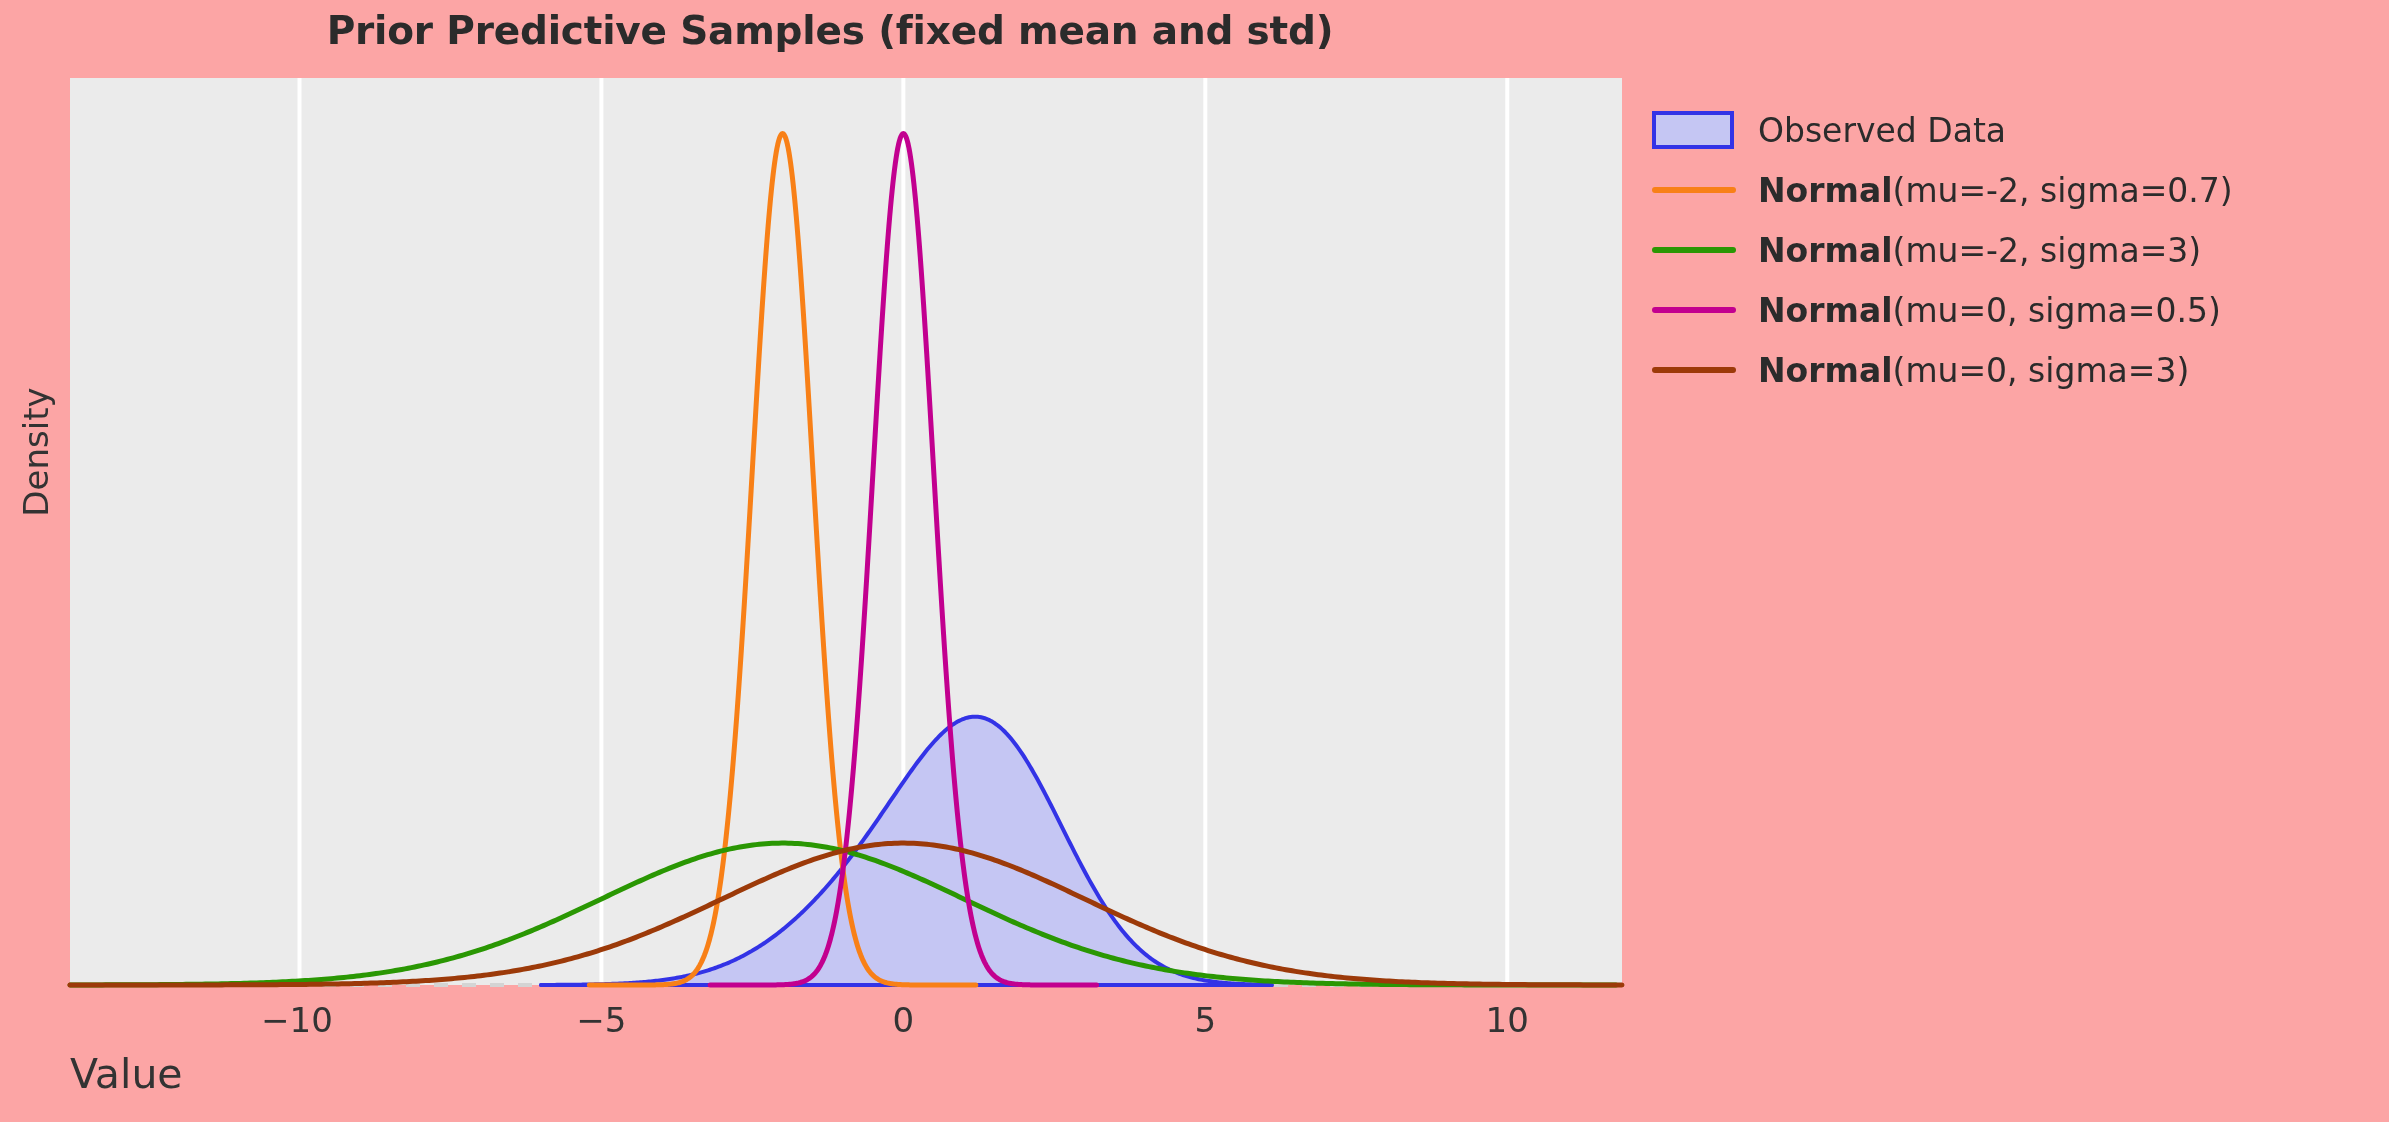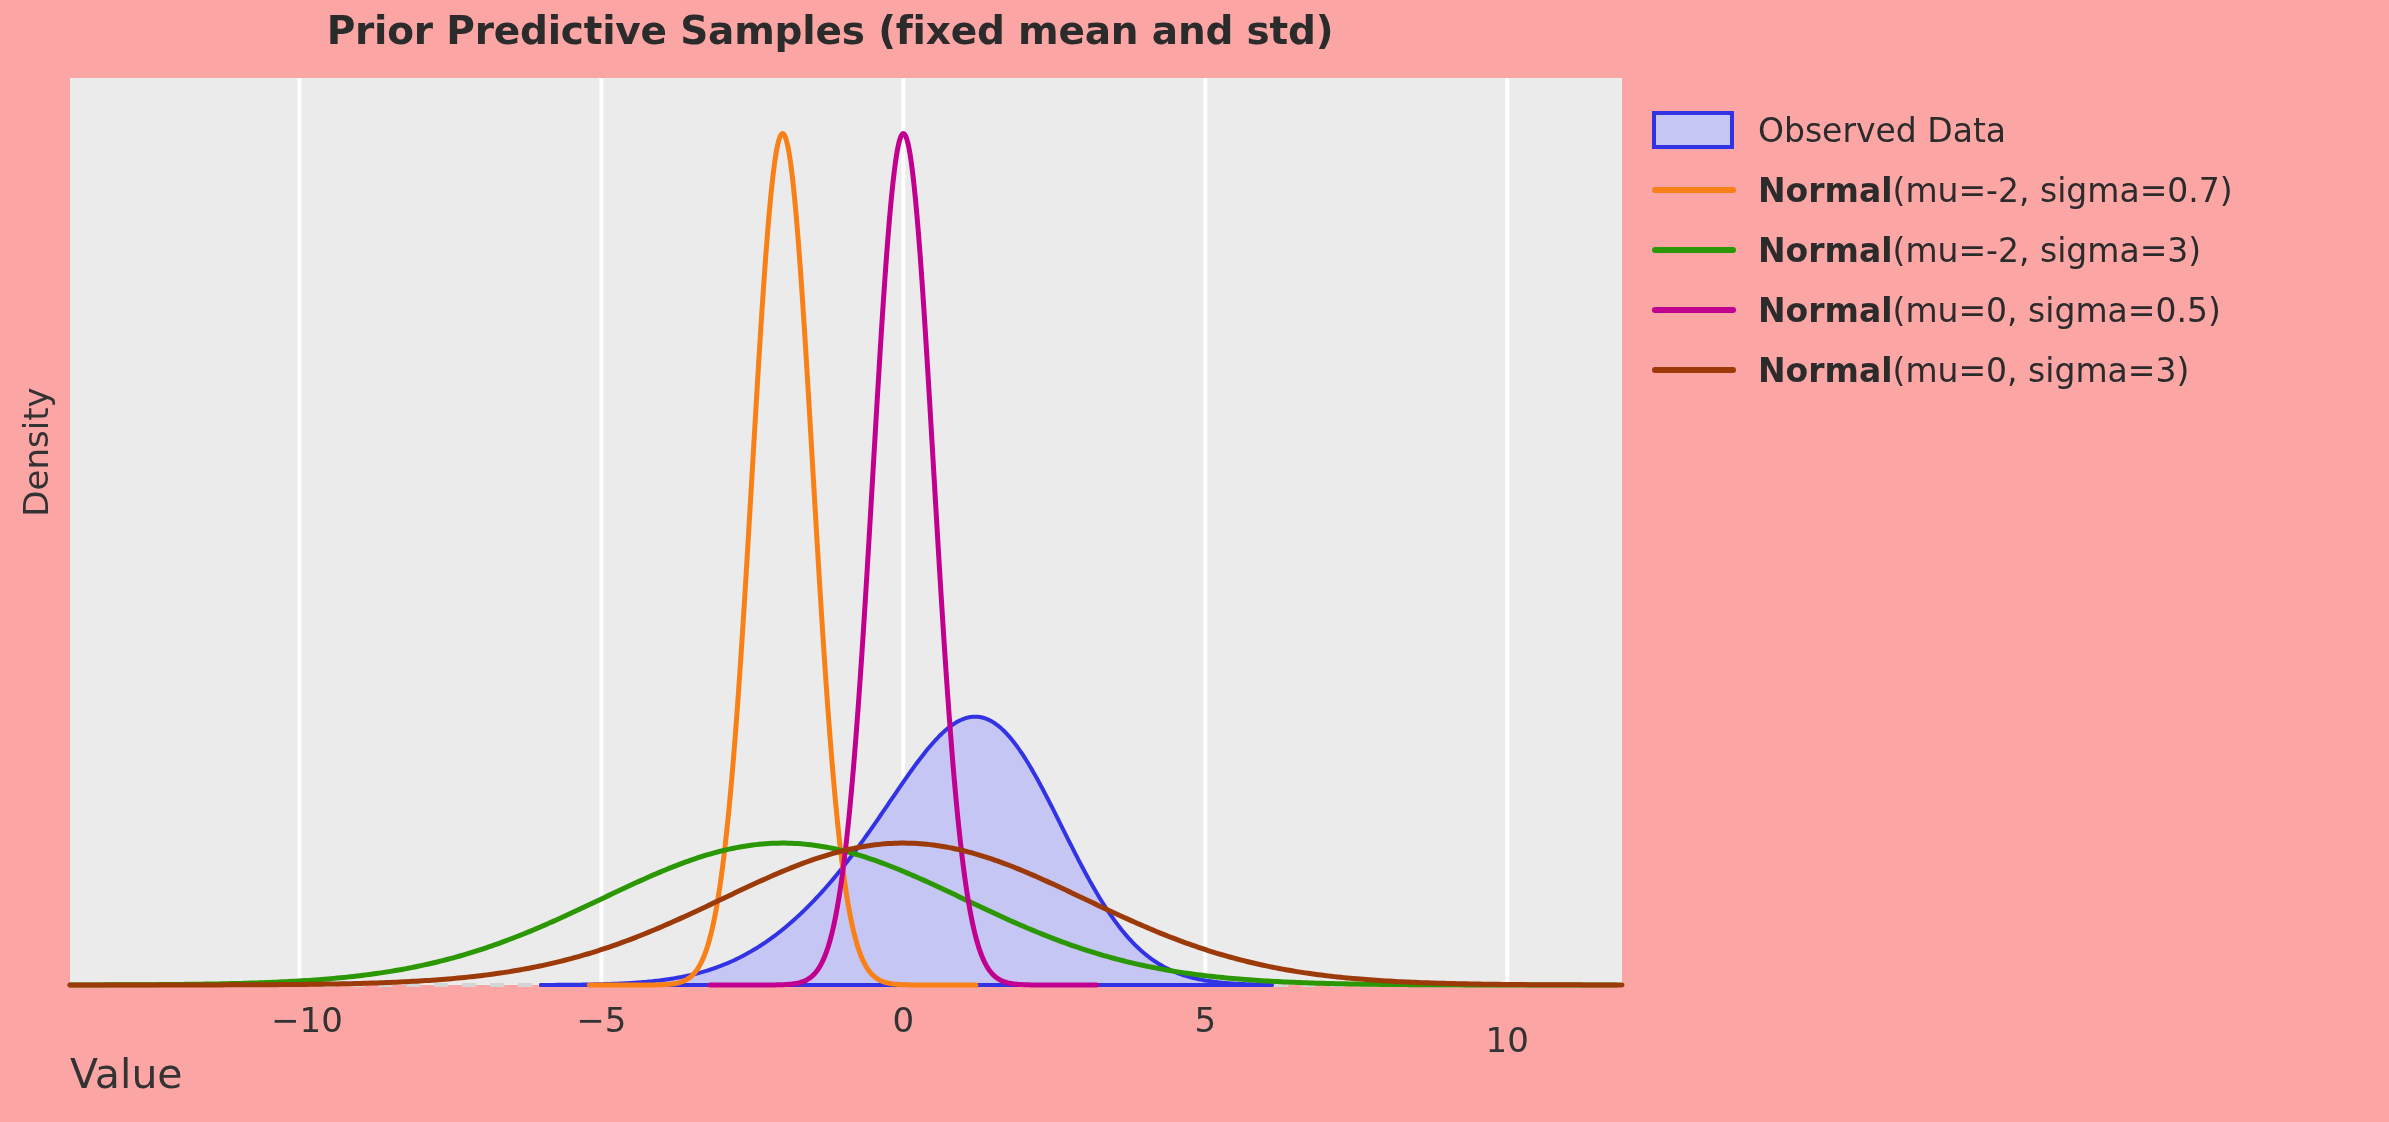--- a/index.html
+++ b/index.html
@@ -129,25 +129,25 @@
       <path d="M589.35 985.00 L590.15 985.00 L590.96 985.00 L591.76 985.00 L592.57 985.00 L593.37 985.00 L594.18 985.00 L594.98 985.00 L595.79 985.00 L596.59 985.00 L597.40 985.00 L598.20 985.00 L599.01 985.00 L599.81 985.00 L600.62 985.00 L601.42 985.00 L602.23 985.00 L603.03 985.00 L603.84 985.00 L604.64 985.00 L605.45 985.00 L606.26 985.00 L607.06 985.00 L607.87 985.00 L608.67 985.00 L609.48 985.00 L610.28 985.00 L611.09 985.00 L611.89 985.00 L612.70 985.00 L613.50 985.00 L614.31 985.00 L615.11 985.00 L615.92 985.00 L616.72 985.00 L617.53 985.00 L618.33 985.00 L619.14 985.00 L619.94 985.00 L620.75 985.00 L621.55 985.00 L622.36 985.00 L623.16 985.00 L623.97 985.00 L624.77 985.00 L625.58 985.00 L626.38 985.00 L627.19 985.00 L628.00 985.00 L628.80 985.00 L629.61 985.00 L630.41 985.00 L631.22 985.00 L632.02 985.00 L632.83 985.00 L633.63 985.00 L634.44 984.99 L635.24 984.99 L636.05 984.99 L636.85 984.99 L637.66 984.99 L638.46 984.99 L639.27 984.99 L640.07 984.99 L640.88 984.99 L641.68 984.98 L642.49 984.98 L643.29 984.98 L644.10 984.98 L644.90 984.97 L645.71 984.97 L646.51 984.97 L647.32 984.96 L648.13 984.96 L648.93 984.95 L649.74 984.95 L650.54 984.94 L651.35 984.93 L652.15 984.92 L652.96 984.92 L653.76 984.91 L654.57 984.89 L655.37 984.88 L656.18 984.87 L656.98 984.85 L657.79 984.83 L658.59 984.81 L659.40 984.79 L660.20 984.77 L661.01 984.74 L661.81 984.71 L662.62 984.68 L663.42 984.65 L664.23 984.61 L665.03 984.56 L665.84 984.52 L666.64 984.47 L667.45 984.41 L668.25 984.34 L669.06 984.28 L669.87 984.20 L670.67 984.12 L671.48 984.02 L672.28 983.92 L673.09 983.81 L673.89 983.69 L674.70 983.56 L675.50 983.42 L676.31 983.26 L677.11 983.09 L677.92 982.91 L678.72 982.71 L679.53 982.49 L680.33 982.25 L681.14 981.99 L681.94 981.71 L682.75 981.40 L683.55 981.07 L684.36 980.72 L685.16 980.33 L685.97 979.91 L686.77 979.46 L687.58 978.97 L688.38 978.45 L689.19 977.88 L689.99 977.27 L690.80 976.62 L691.61 975.91 L692.41 975.16 L693.22 974.34 L694.02 973.47 L694.83 972.54 L695.63 971.54 L696.44 970.47 L697.24 969.33 L698.05 968.11 L698.85 966.80 L699.66 965.41 L700.46 963.93 L701.27 962.36 L702.07 960.68 L702.88 958.90 L703.68 957.00 L704.49 954.99 L705.29 952.86 L706.10 950.60 L706.90 948.21 L707.71 945.68 L708.51 943.01 L709.32 940.19 L710.12 937.21 L710.93 934.07 L711.73 930.76 L712.54 927.28 L713.35 923.61 L714.15 919.77 L714.96 915.73 L715.76 911.49 L716.57 907.05 L717.37 902.40 L718.18 897.53 L718.98 892.44 L719.79 887.13 L720.59 881.58 L721.40 875.80 L722.20 869.78 L723.01 863.51 L723.81 856.99 L724.62 850.22 L725.42 843.19 L726.23 835.90 L727.03 828.34 L727.84 820.52 L728.64 812.43 L729.45 804.08 L730.25 795.45 L731.06 786.55 L731.86 777.39 L732.67 767.95 L733.47 758.25 L734.28 748.28 L735.09 738.05 L735.89 727.56 L736.70 716.82 L737.50 705.82 L738.31 694.58 L739.11 683.11 L739.92 671.40 L740.72 659.47 L741.53 647.33 L742.33 634.98 L743.14 622.44 L743.94 609.72 L744.75 596.83 L745.55 583.78 L746.36 570.58 L747.16 557.26 L747.97 543.82 L748.77 530.29 L749.58 516.67 L750.38 502.98 L751.19 489.25 L751.99 475.49 L752.80 461.72 L753.60 447.96 L754.41 434.23 L755.22 420.55 L756.02 406.94 L756.83 393.43 L757.63 380.03 L758.44 366.76 L759.24 353.66 L760.05 340.73 L760.85 328.01 L761.66 315.51 L762.46 303.26 L763.27 291.28 L764.07 279.59 L764.88 268.21 L765.68 257.17 L766.49 246.48 L767.29 236.17 L768.10 226.25 L768.90 216.75 L769.71 207.68 L770.51 199.07 L771.32 190.92 L772.12 183.26 L772.93 176.10 L773.73 169.46 L774.54 163.35 L775.34 157.78 L776.15 152.77 L776.96 148.31 L777.76 144.44 L778.57 141.14 L779.37 138.44 L780.18 136.33 L780.98 134.82 L781.79 133.91 L782.59 133.61 L783.40 133.91 L784.20 134.82 L785.01 136.33 L785.81 138.44 L786.62 141.14 L787.42 144.44 L788.23 148.31 L789.03 152.77 L789.84 157.78 L790.64 163.35 L791.45 169.46 L792.25 176.10 L793.06 183.26 L793.86 190.92 L794.67 199.07 L795.47 207.68 L796.28 216.75 L797.08 226.25 L797.89 236.17 L798.70 246.48 L799.50 257.17 L800.31 268.21 L801.11 279.59 L801.92 291.28 L802.72 303.26 L803.53 315.51 L804.33 328.01 L805.14 340.73 L805.94 353.66 L806.75 366.76 L807.55 380.03 L808.36 393.43 L809.16 406.94 L809.97 420.55 L810.77 434.23 L811.58 447.96 L812.38 461.72 L813.19 475.49 L813.99 489.25 L814.80 502.98 L815.60 516.67 L816.41 530.29 L817.21 543.82 L818.02 557.26 L818.82 570.58 L819.63 583.78 L820.44 596.83 L821.24 609.72 L822.05 622.44 L822.85 634.98 L823.66 647.33 L824.46 659.47 L825.27 671.40 L826.07 683.11 L826.88 694.58 L827.68 705.82 L828.49 716.82 L829.29 727.56 L830.10 738.05 L830.90 748.28 L831.71 758.25 L832.51 767.95 L833.32 777.39 L834.12 786.55 L834.93 795.45 L835.73 804.08 L836.54 812.43 L837.34 820.52 L838.15 828.34 L838.95 835.90 L839.76 843.19 L840.56 850.22 L841.37 856.99 L842.18 863.51 L842.98 869.78 L843.79 875.80 L844.59 881.58 L845.40 887.13 L846.20 892.44 L847.01 897.53 L847.81 902.40 L848.62 907.05 L849.42 911.49 L850.23 915.73 L851.03 919.77 L851.84 923.61 L852.64 927.28 L853.45 930.76 L854.25 934.07 L855.06 937.21 L855.86 940.19 L856.67 943.01 L857.47 945.68 L858.28 948.21 L859.08 950.60 L859.89 952.86 L860.69 954.99 L861.50 957.00 L862.31 958.90 L863.11 960.68 L863.92 962.36 L864.72 963.93 L865.53 965.41 L866.33 966.80 L867.14 968.11 L867.94 969.33 L868.75 970.47 L869.55 971.54 L870.36 972.54 L871.16 973.47 L871.97 974.34 L872.77 975.16 L873.58 975.91 L874.38 976.62 L875.19 977.27 L875.99 977.88 L876.80 978.45 L877.60 978.97 L878.41 979.46 L879.21 979.91 L880.02 980.33 L880.82 980.72 L881.63 981.07 L882.43 981.40 L883.24 981.71 L884.05 981.99 L884.85 982.25 L885.66 982.49 L886.46 982.71 L887.27 982.91 L888.07 983.09 L888.88 983.26 L889.68 983.42 L890.49 983.56 L891.29 983.69 L892.10 983.81 L892.90 983.92 L893.71 984.02 L894.51 984.12 L895.32 984.20 L896.12 984.28 L896.93 984.34 L897.73 984.41 L898.54 984.47 L899.34 984.52 L900.15 984.56 L900.95 984.61 L901.76 984.65 L902.56 984.68 L903.37 984.71 L904.17 984.74 L904.98 984.77 L905.79 984.79 L906.59 984.81 L907.40 984.83 L908.20 984.85 L909.01 984.87 L909.81 984.88 L910.62 984.89 L911.42 984.91 L912.23 984.92 L913.03 984.92 L913.84 984.93 L914.64 984.94 L915.45 984.95 L916.25 984.95 L917.06 984.96 L917.86 984.96 L918.67 984.97 L919.47 984.97 L920.28 984.97 L921.08 984.98 L921.89 984.98 L922.69 984.98 L923.50 984.98 L924.30 984.99 L925.11 984.99 L925.91 984.99 L926.72 984.99 L927.53 984.99 L928.33 984.99 L929.14 984.99 L929.94 984.99 L930.75 984.99 L931.55 985.00 L932.36 985.00 L933.16 985.00 L933.97 985.00 L934.77 985.00 L935.58 985.00 L936.38 985.00 L937.19 985.00 L937.99 985.00 L938.80 985.00 L939.60 985.00 L940.41 985.00 L941.21 985.00 L942.02 985.00 L942.82 985.00 L943.63 985.00 L944.43 985.00 L945.24 985.00 L946.04 985.00 L946.85 985.00 L947.65 985.00 L948.46 985.00 L949.27 985.00 L950.07 985.00 L950.88 985.00 L951.68 985.00 L952.49 985.00 L953.29 985.00 L954.10 985.00 L954.90 985.00 L955.71 985.00 L956.51 985.00 L957.32 985.00 L958.12 985.00 L958.93 985.00 L959.73 985.00 L960.54 985.00 L961.34 985.00 L962.15 985.00 L962.95 985.00 L963.76 985.00 L964.56 985.00 L965.37 985.00 L966.17 985.00 L966.98 985.00 L967.78 985.00 L968.59 985.00 L969.40 985.00 L970.20 985.00 L971.01 985.00 L971.81 985.00 L972.62 985.00 L973.42 985.00 L974.23 985.00 L975.03 985.00 L975.84 985.00" fill="none" stroke="#f88017" stroke-width="5" stroke-linecap="round" stroke-linejoin="round"></path>
       <path d="M70.00 984.94 L73.22 984.93 L76.44 984.93 L79.66 984.92 L82.88 984.92 L86.10 984.91 L89.32 984.91 L92.55 984.90 L95.77 984.89 L98.99 984.89 L102.21 984.88 L105.43 984.87 L108.65 984.86 L111.87 984.85 L115.09 984.84 L118.31 984.83 L121.53 984.82 L124.75 984.81 L127.97 984.79 L131.19 984.78 L134.42 984.76 L137.64 984.75 L140.86 984.73 L144.08 984.72 L147.30 984.70 L150.52 984.68 L153.74 984.66 L156.96 984.63 L160.18 984.61 L163.40 984.59 L166.62 984.56 L169.84 984.53 L173.06 984.51 L176.28 984.48 L179.51 984.44 L182.73 984.41 L185.95 984.37 L189.17 984.34 L192.39 984.30 L195.61 984.25 L198.83 984.21 L202.05 984.16 L205.27 984.12 L208.49 984.06 L211.71 984.01 L214.93 983.95 L218.15 983.89 L221.38 983.83 L224.60 983.76 L227.82 983.69 L231.04 983.62 L234.26 983.55 L237.48 983.47 L240.70 983.38 L243.92 983.29 L247.14 983.20 L250.36 983.10 L253.58 983.00 L256.80 982.90 L260.02 982.79 L263.25 982.67 L266.47 982.55 L269.69 982.42 L272.91 982.29 L276.13 982.15 L279.35 982.00 L282.57 981.85 L285.79 981.70 L289.01 981.53 L292.23 981.36 L295.45 981.18 L298.67 980.99 L301.89 980.80 L305.11 980.60 L308.34 980.39 L311.56 980.17 L314.78 979.94 L318.00 979.70 L321.22 979.46 L324.44 979.20 L327.66 978.94 L330.88 978.66 L334.10 978.37 L337.32 978.08 L340.54 977.77 L343.76 977.45 L346.98 977.12 L350.21 976.78 L353.43 976.42 L356.65 976.05 L359.87 975.67 L363.09 975.28 L366.31 974.87 L369.53 974.45 L372.75 974.02 L375.97 973.57 L379.19 973.11 L382.41 972.63 L385.63 972.13 L388.85 971.62 L392.08 971.10 L395.30 970.56 L398.52 970.00 L401.74 969.43 L404.96 968.84 L408.18 968.23 L411.40 967.61 L414.62 966.96 L417.84 966.30 L421.06 965.62 L424.28 964.93 L427.50 964.21 L430.72 963.48 L433.95 962.73 L437.17 961.96 L440.39 961.16 L443.61 960.35 L446.83 959.53 L450.05 958.68 L453.27 957.81 L456.49 956.92 L459.71 956.01 L462.93 955.08 L466.15 954.13 L469.37 953.16 L472.59 952.18 L475.81 951.17 L479.04 950.14 L482.26 949.09 L485.48 948.02 L488.70 946.93 L491.92 945.83 L495.14 944.70 L498.36 943.55 L501.58 942.39 L504.80 941.20 L508.02 940.00 L511.24 938.78 L514.46 937.54 L517.68 936.28 L520.91 935.01 L524.13 933.71 L527.35 932.40 L530.57 931.08 L533.79 929.74 L537.01 928.38 L540.23 927.01 L543.45 925.62 L546.67 924.22 L549.89 922.81 L553.11 921.38 L556.33 919.94 L559.55 918.49 L562.78 917.03 L566.00 915.56 L569.22 914.08 L572.44 912.59 L575.66 911.10 L578.88 909.59 L582.10 908.08 L585.32 906.56 L588.54 905.04 L591.76 903.52 L594.98 901.99 L598.20 900.46 L601.42 898.93 L604.64 897.40 L607.87 895.88 L611.09 894.35 L614.31 892.82 L617.53 891.30 L620.75 889.79 L623.97 888.28 L627.19 886.78 L630.41 885.29 L633.63 883.80 L636.85 882.33 L640.07 880.86 L643.29 879.42 L646.51 877.98 L649.74 876.56 L652.96 875.15 L656.18 873.76 L659.40 872.39 L662.62 871.04 L665.84 869.71 L669.06 868.40 L672.28 867.11 L675.50 865.85 L678.72 864.61 L681.94 863.39 L685.16 862.21 L688.38 861.05 L691.61 859.91 L694.83 858.81 L698.05 857.74 L701.27 856.70 L704.49 855.69 L707.71 854.72 L710.93 853.78 L714.15 852.87 L717.37 852.01 L720.59 851.17 L723.81 850.38 L727.03 849.62 L730.25 848.90 L733.47 848.22 L736.70 847.58 L739.92 846.98 L743.14 846.43 L746.36 845.91 L749.58 845.44 L752.80 845.01 L756.02 844.62 L759.24 844.28 L762.46 843.97 L765.68 843.72 L768.90 843.51 L772.12 843.34 L775.34 843.22 L778.57 843.14 L781.79 843.10 L785.01 843.11 L788.23 843.17 L791.45 843.27 L794.67 843.42 L797.89 843.61 L801.11 843.84 L804.33 844.12 L807.55 844.44 L810.77 844.81 L813.99 845.22 L817.21 845.67 L820.44 846.16 L823.66 846.70 L826.88 847.28 L830.10 847.90 L833.32 848.56 L836.54 849.26 L839.76 849.99 L842.98 850.77 L846.20 851.58 L849.42 852.44 L852.64 853.32 L855.86 854.25 L859.08 855.20 L862.31 856.19 L865.53 857.22 L868.75 858.27 L871.97 859.36 L875.19 860.48 L878.41 861.62 L881.63 862.80 L884.85 864.00 L888.07 865.22 L891.29 866.48 L894.51 867.75 L897.73 869.05 L900.95 870.37 L904.17 871.71 L907.40 873.08 L910.62 874.46 L913.84 875.85 L917.06 877.27 L920.28 878.70 L923.50 880.14 L926.72 881.59 L929.94 883.06 L933.16 884.54 L936.38 886.03 L939.60 887.53 L942.82 889.03 L946.04 890.55 L949.27 892.06 L952.49 893.59 L955.71 895.11 L958.93 896.64 L962.15 898.17 L965.37 899.70 L968.59 901.23 L971.81 902.76 L975.03 904.28 L978.25 905.81 L981.47 907.32 L984.69 908.84 L987.91 910.34 L991.14 911.84 L994.36 913.34 L997.58 914.82 L1000.80 916.30 L1004.02 917.76 L1007.24 919.22 L1010.46 920.66 L1013.68 922.10 L1016.90 923.52 L1020.12 924.92 L1023.34 926.32 L1026.56 927.70 L1029.78 929.06 L1033.00 930.41 L1036.23 931.74 L1039.45 933.06 L1042.67 934.36 L1045.89 935.65 L1049.11 936.91 L1052.33 938.16 L1055.55 939.39 L1058.77 940.60 L1061.99 941.80 L1065.21 942.97 L1068.43 944.13 L1071.65 945.27 L1074.87 946.38 L1078.10 947.48 L1081.32 948.56 L1084.54 949.62 L1087.76 950.66 L1090.98 951.67 L1094.20 952.67 L1097.42 953.65 L1100.64 954.61 L1103.86 955.55 L1107.08 956.47 L1110.30 957.37 L1113.52 958.24 L1116.74 959.10 L1119.97 959.94 L1123.19 960.76 L1126.41 961.56 L1129.63 962.34 L1132.85 963.11 L1136.07 963.85 L1139.29 964.57 L1142.51 965.28 L1145.73 965.97 L1148.95 966.64 L1152.17 967.29 L1155.39 967.92 L1158.61 968.54 L1161.84 969.14 L1165.06 969.72 L1168.28 970.28 L1171.50 970.83 L1174.72 971.36 L1177.94 971.88 L1181.16 972.38 L1184.38 972.87 L1187.60 973.34 L1190.82 973.80 L1194.04 974.24 L1197.26 974.66 L1200.48 975.08 L1203.70 975.48 L1206.93 975.87 L1210.15 976.24 L1213.37 976.60 L1216.59 976.95 L1219.81 977.29 L1223.03 977.61 L1226.25 977.92 L1229.47 978.23 L1232.69 978.52 L1235.91 978.80 L1239.13 979.07 L1242.35 979.33 L1245.57 979.58 L1248.80 979.82 L1252.02 980.06 L1255.24 980.28 L1258.46 980.49 L1261.68 980.70 L1264.90 980.90 L1268.12 981.09 L1271.34 981.27 L1274.56 981.45 L1277.78 981.61 L1281.00 981.78 L1284.22 981.93 L1287.44 982.08 L1290.67 982.22 L1293.89 982.36 L1297.11 982.48 L1300.33 982.61 L1303.55 982.73 L1306.77 982.84 L1309.99 982.95 L1313.21 983.05 L1316.43 983.15 L1319.65 983.25 L1322.87 983.34 L1326.09 983.42 L1329.31 983.51 L1332.53 983.58 L1335.76 983.66 L1338.98 983.73 L1342.20 983.80 L1345.42 983.86 L1348.64 983.92 L1351.86 983.98 L1355.08 984.04 L1358.30 984.09 L1361.52 984.14 L1364.74 984.19 L1367.96 984.23 L1371.18 984.28 L1374.40 984.32 L1377.63 984.36 L1380.85 984.39 L1384.07 984.43 L1387.29 984.46 L1390.51 984.49 L1393.73 984.52 L1396.95 984.55 L1400.17 984.57 L1403.39 984.60 L1406.61 984.62 L1409.83 984.65 L1413.05 984.67 L1416.27 984.69 L1419.50 984.71 L1422.72 984.72 L1425.94 984.74 L1429.16 984.76 L1432.38 984.77 L1435.60 984.79 L1438.82 984.80 L1442.04 984.81 L1445.26 984.82 L1448.48 984.83 L1451.70 984.85 L1454.92 984.86 L1458.14 984.86 L1461.36 984.87 L1464.59 984.88 L1467.81 984.89 L1471.03 984.90 L1474.25 984.90 L1477.47 984.91 L1480.69 984.92 L1483.91 984.92 L1487.13 984.93 L1490.35 984.93 L1493.57 984.94 L1496.79 984.94 L1500.01 984.94 L1503.23 984.95 L1506.46 984.95 L1509.68 984.95 L1512.90 984.96 L1516.12 984.96 L1519.34 984.96 L1522.56 984.97 L1525.78 984.97 L1529.00 984.97 L1532.22 984.97 L1535.44 984.97 L1538.66 984.98 L1541.88 984.98 L1545.10 984.98 L1548.33 984.98 L1551.55 984.98 L1554.77 984.98 L1557.99 984.99 L1561.21 984.99 L1564.43 984.99 L1567.65 984.99 L1570.87 984.99 L1574.09 984.99 L1577.31 984.99 L1580.53 984.99 L1583.75 984.99 L1586.97 984.99 L1590.20 984.99 L1593.42 984.99 L1596.64 984.99 L1599.86 984.99 L1603.08 985.00 L1606.30 985.00 L1609.52 985.00 L1612.74 985.00 L1615.96 985.00" fill="none" stroke="#2a9703" stroke-width="5" stroke-linecap="round" stroke-linejoin="round"></path>
       <path d="M710.12 985.00 L710.93 985.00 L711.73 985.00 L712.54 985.00 L713.35 985.00 L714.15 985.00 L714.96 985.00 L715.76 985.00 L716.57 985.00 L717.37 985.00 L718.18 985.00 L718.98 985.00 L719.79 985.00 L720.59 985.00 L721.40 985.00 L722.20 985.00 L723.01 985.00 L723.81 985.00 L724.62 985.00 L725.42 985.00 L726.23 985.00 L727.03 985.00 L727.84 985.00 L728.64 985.00 L729.45 985.00 L730.25 985.00 L731.06 985.00 L731.86 985.00 L732.67 985.00 L733.47 985.00 L734.28 985.00 L735.09 985.00 L735.89 985.00 L736.70 985.00 L737.50 985.00 L738.31 985.00 L739.11 985.00 L739.92 985.00 L740.72 985.00 L741.53 985.00 L742.33 985.00 L743.14 985.00 L743.94 985.00 L744.75 985.00 L745.55 985.00 L746.36 985.00 L747.16 985.00 L747.97 985.00 L748.77 985.00 L749.58 985.00 L750.38 985.00 L751.19 985.00 L751.99 985.00 L752.80 985.00 L753.60 985.00 L754.41 985.00 L755.22 984.99 L756.02 984.99 L756.83 984.99 L757.63 984.99 L758.44 984.99 L759.24 984.99 L760.05 984.99 L760.85 984.99 L761.66 984.99 L762.46 984.98 L763.27 984.98 L764.07 984.98 L764.88 984.98 L765.68 984.97 L766.49 984.97 L767.29 984.97 L768.10 984.96 L768.90 984.96 L769.71 984.95 L770.51 984.95 L771.32 984.94 L772.12 984.93 L772.93 984.92 L773.73 984.92 L774.54 984.91 L775.34 984.89 L776.15 984.88 L776.96 984.87 L777.76 984.85 L778.57 984.83 L779.37 984.81 L780.18 984.79 L780.98 984.77 L781.79 984.74 L782.59 984.71 L783.40 984.68 L784.20 984.65 L785.01 984.61 L785.81 984.56 L786.62 984.52 L787.42 984.47 L788.23 984.41 L789.03 984.34 L789.84 984.28 L790.64 984.20 L791.45 984.12 L792.25 984.02 L793.06 983.92 L793.86 983.81 L794.67 983.69 L795.47 983.56 L796.28 983.42 L797.08 983.26 L797.89 983.09 L798.70 982.91 L799.50 982.71 L800.31 982.49 L801.11 982.25 L801.92 981.99 L802.72 981.71 L803.53 981.40 L804.33 981.07 L805.14 980.72 L805.94 980.33 L806.75 979.91 L807.55 979.46 L808.36 978.97 L809.16 978.45 L809.97 977.88 L810.77 977.27 L811.58 976.62 L812.38 975.91 L813.19 975.16 L813.99 974.34 L814.80 973.47 L815.60 972.54 L816.41 971.54 L817.21 970.47 L818.02 969.33 L818.82 968.11 L819.63 966.80 L820.44 965.41 L821.24 963.93 L822.05 962.36 L822.85 960.68 L823.66 958.90 L824.46 957.00 L825.27 954.99 L826.07 952.86 L826.88 950.60 L827.68 948.21 L828.49 945.68 L829.29 943.01 L830.10 940.19 L830.90 937.21 L831.71 934.07 L832.51 930.76 L833.32 927.28 L834.12 923.61 L834.93 919.77 L835.73 915.73 L836.54 911.49 L837.34 907.05 L838.15 902.40 L838.95 897.53 L839.76 892.44 L840.56 887.13 L841.37 881.58 L842.18 875.80 L842.98 869.78 L843.79 863.51 L844.59 856.99 L845.40 850.22 L846.20 843.19 L847.01 835.90 L847.81 828.34 L848.62 820.52 L849.42 812.43 L850.23 804.08 L851.03 795.45 L851.84 786.55 L852.64 777.39 L853.45 767.95 L854.25 758.25 L855.06 748.28 L855.86 738.05 L856.67 727.56 L857.47 716.82 L858.28 705.82 L859.08 694.58 L859.89 683.11 L860.69 671.40 L861.50 659.47 L862.31 647.33 L863.11 634.98 L863.92 622.44 L864.72 609.72 L865.53 596.83 L866.33 583.78 L867.14 570.58 L867.94 557.26 L868.75 543.82 L869.55 530.29 L870.36 516.67 L871.16 502.98 L871.97 489.25 L872.77 475.49 L873.58 461.72 L874.38 447.96 L875.19 434.23 L875.99 420.55 L876.80 406.94 L877.60 393.43 L878.41 380.03 L879.21 366.76 L880.02 353.66 L880.82 340.73 L881.63 328.01 L882.43 315.51 L883.24 303.26 L884.05 291.28 L884.85 279.59 L885.66 268.21 L886.46 257.17 L887.27 246.48 L888.07 236.17 L888.88 226.25 L889.68 216.75 L890.49 207.68 L891.29 199.07 L892.10 190.92 L892.90 183.26 L893.71 176.10 L894.51 169.46 L895.32 163.35 L896.12 157.78 L896.93 152.77 L897.73 148.31 L898.54 144.44 L899.34 141.14 L900.15 138.44 L900.95 136.33 L901.76 134.82 L902.56 133.91 L903.37 133.61 L904.17 133.91 L904.98 134.82 L905.79 136.33 L906.59 138.44 L907.40 141.14 L908.20 144.44 L909.01 148.31 L909.81 152.77 L910.62 157.78 L911.42 163.35 L912.23 169.46 L913.03 176.10 L913.84 183.26 L914.64 190.92 L915.45 199.07 L916.25 207.68 L917.06 216.75 L917.86 226.25 L918.67 236.17 L919.47 246.48 L920.28 257.17 L921.08 268.21 L921.89 279.59 L922.69 291.28 L923.50 303.26 L924.30 315.51 L925.11 328.01 L925.91 340.73 L926.72 353.66 L927.53 366.76 L928.33 380.03 L929.14 393.43 L929.94 406.94 L930.75 420.55 L931.55 434.23 L932.36 447.96 L933.16 461.72 L933.97 475.49 L934.77 489.25 L935.58 502.98 L936.38 516.67 L937.19 530.29 L937.99 543.82 L938.80 557.26 L939.60 570.58 L940.41 583.78 L941.21 596.83 L942.02 609.72 L942.82 622.44 L943.63 634.98 L944.43 647.33 L945.24 659.47 L946.04 671.40 L946.85 683.11 L947.65 694.58 L948.46 705.82 L949.27 716.82 L950.07 727.56 L950.88 738.05 L951.68 748.28 L952.49 758.25 L953.29 767.95 L954.10 777.39 L954.90 786.55 L955.71 795.45 L956.51 804.08 L957.32 812.43 L958.12 820.52 L958.93 828.34 L959.73 835.90 L960.54 843.19 L961.34 850.22 L962.15 856.99 L962.95 863.51 L963.76 869.78 L964.56 875.80 L965.37 881.58 L966.17 887.13 L966.98 892.44 L967.78 897.53 L968.59 902.40 L969.40 907.05 L970.20 911.49 L971.01 915.73 L971.81 919.77 L972.62 923.61 L973.42 927.28 L974.23 930.76 L975.03 934.07 L975.84 937.21 L976.64 940.19 L977.45 943.01 L978.25 945.68 L979.06 948.21 L979.86 950.60 L980.67 952.86 L981.47 954.99 L982.28 957.00 L983.08 958.90 L983.89 960.68 L984.69 962.36 L985.50 963.93 L986.30 965.41 L987.11 966.80 L987.91 968.11 L988.72 969.33 L989.52 970.47 L990.33 971.54 L991.14 972.54 L991.94 973.47 L992.75 974.34 L993.55 975.16 L994.36 975.91 L995.16 976.62 L995.97 977.27 L996.77 977.88 L997.58 978.45 L998.38 978.97 L999.19 979.46 L999.99 979.91 L1000.80 980.33 L1001.60 980.72 L1002.41 981.07 L1003.21 981.40 L1004.02 981.71 L1004.82 981.99 L1005.63 982.25 L1006.43 982.49 L1007.24 982.71 L1008.04 982.91 L1008.85 983.09 L1009.65 983.26 L1010.46 983.42 L1011.26 983.56 L1012.07 983.69 L1012.88 983.81 L1013.68 983.92 L1014.49 984.02 L1015.29 984.12 L1016.10 984.20 L1016.90 984.28 L1017.71 984.34 L1018.51 984.41 L1019.32 984.47 L1020.12 984.52 L1020.93 984.56 L1021.73 984.61 L1022.54 984.65 L1023.34 984.68 L1024.15 984.71 L1024.95 984.74 L1025.76 984.77 L1026.56 984.79 L1027.37 984.81 L1028.17 984.83 L1028.98 984.85 L1029.78 984.87 L1030.59 984.88 L1031.39 984.89 L1032.20 984.91 L1033.00 984.92 L1033.81 984.92 L1034.62 984.93 L1035.42 984.94 L1036.23 984.95 L1037.03 984.95 L1037.84 984.96 L1038.64 984.96 L1039.45 984.97 L1040.25 984.97 L1041.06 984.97 L1041.86 984.98 L1042.67 984.98 L1043.47 984.98 L1044.28 984.98 L1045.08 984.99 L1045.89 984.99 L1046.69 984.99 L1047.50 984.99 L1048.30 984.99 L1049.11 984.99 L1049.91 984.99 L1050.72 984.99 L1051.52 984.99 L1052.33 985.00 L1053.13 985.00 L1053.94 985.00 L1054.75 985.00 L1055.55 985.00 L1056.36 985.00 L1057.16 985.00 L1057.97 985.00 L1058.77 985.00 L1059.58 985.00 L1060.38 985.00 L1061.19 985.00 L1061.99 985.00 L1062.80 985.00 L1063.60 985.00 L1064.41 985.00 L1065.21 985.00 L1066.02 985.00 L1066.82 985.00 L1067.63 985.00 L1068.43 985.00 L1069.24 985.00 L1070.04 985.00 L1070.85 985.00 L1071.65 985.00 L1072.46 985.00 L1073.26 985.00 L1074.07 985.00 L1074.87 985.00 L1075.68 985.00 L1076.49 985.00 L1077.29 985.00 L1078.10 985.00 L1078.90 985.00 L1079.71 985.00 L1080.51 985.00 L1081.32 985.00 L1082.12 985.00 L1082.93 985.00 L1083.73 985.00 L1084.54 985.00 L1085.34 985.00 L1086.15 985.00 L1086.95 985.00 L1087.76 985.00 L1088.56 985.00 L1089.37 985.00 L1090.17 985.00 L1090.98 985.00 L1091.78 985.00 L1092.59 985.00 L1093.39 985.00 L1094.20 985.00 L1095.00 985.00 L1095.81 985.00 L1096.61 985.00" fill="none" stroke="#c2008f" stroke-width="5" stroke-linecap="round" stroke-linejoin="round"></path>
       <path d="M70.00 985.00 L73.23 985.00 L76.47 985.00 L79.70 985.00 L82.93 985.00 L86.17 984.99 L89.40 984.99 L92.63 984.99 L95.87 984.99 L99.10 984.99 L102.33 984.99 L105.57 984.99 L108.80 984.99 L112.03 984.99 L115.27 984.99 L118.50 984.99 L121.73 984.99 L124.97 984.99 L128.20 984.98 L131.43 984.98 L134.67 984.98 L137.90 984.98 L141.13 984.98 L144.37 984.98 L147.60 984.98 L150.83 984.97 L154.07 984.97 L157.30 984.97 L160.53 984.97 L163.77 984.97 L167.00 984.96 L170.23 984.96 L173.47 984.96 L176.70 984.95 L179.93 984.95 L183.17 984.95 L186.40 984.94 L189.63 984.94 L192.87 984.94 L196.10 984.93 L199.33 984.93 L202.57 984.92 L205.80 984.91 L209.03 984.91 L212.27 984.90 L215.50 984.89 L218.73 984.89 L221.97 984.88 L225.20 984.87 L228.43 984.86 L231.67 984.85 L234.90 984.84 L238.13 984.83 L241.37 984.82 L244.60 984.81 L247.83 984.80 L251.07 984.78 L254.30 984.77 L257.53 984.75 L260.77 984.74 L264.00 984.72 L267.23 984.70 L270.47 984.68 L273.70 984.66 L276.93 984.64 L280.17 984.62 L283.40 984.59 L286.63 984.57 L289.87 984.54 L293.10 984.51 L296.33 984.48 L299.57 984.45 L302.80 984.42 L306.03 984.38 L309.27 984.34 L312.50 984.30 L315.73 984.26 L318.97 984.22 L322.20 984.17 L325.43 984.12 L328.67 984.07 L331.90 984.02 L335.13 983.96 L338.37 983.90 L341.60 983.84 L344.83 983.78 L348.07 983.71 L351.30 983.63 L354.53 983.56 L357.77 983.48 L361.00 983.39 L364.23 983.31 L367.47 983.21 L370.70 983.12 L373.93 983.02 L377.17 982.91 L380.40 982.80 L383.63 982.68 L386.87 982.56 L390.10 982.44 L393.33 982.30 L396.57 982.16 L399.80 982.02 L403.03 981.87 L406.27 981.71 L409.50 981.55 L412.73 981.37 L415.97 981.20 L419.20 981.01 L422.43 980.81 L425.67 980.61 L428.90 980.40 L432.13 980.18 L435.37 979.95 L438.60 979.72 L441.83 979.47 L445.07 979.21 L448.30 978.95 L451.53 978.67 L454.77 978.38 L458.00 978.09 L461.23 977.78 L464.47 977.46 L467.70 977.13 L470.93 976.78 L474.17 976.43 L477.40 976.06 L480.63 975.67 L483.87 975.28 L487.10 974.87 L490.33 974.45 L493.57 974.01 L496.80 973.56 L500.03 973.10 L503.27 972.62 L506.50 972.12 L509.73 971.61 L512.97 971.08 L516.20 970.54 L519.43 969.98 L522.67 969.40 L525.90 968.81 L529.13 968.20 L532.37 967.57 L535.60 966.92 L538.83 966.26 L542.07 965.58 L545.30 964.88 L548.53 964.16 L551.77 963.42 L555.00 962.66 L558.23 961.89 L561.47 961.09 L564.70 960.27 L567.93 959.44 L571.17 958.59 L574.40 957.71 L577.63 956.82 L580.87 955.90 L584.10 954.97 L587.33 954.01 L590.57 953.04 L593.80 952.04 L597.03 951.03 L600.27 949.99 L603.50 948.94 L606.73 947.86 L609.97 946.77 L613.20 945.65 L616.43 944.52 L619.67 943.36 L622.90 942.19 L626.13 941.00 L629.37 939.79 L632.60 938.56 L635.83 937.31 L639.07 936.04 L642.30 934.76 L645.53 933.46 L648.77 932.14 L652.00 930.81 L655.23 929.46 L658.47 928.09 L661.70 926.71 L664.93 925.32 L668.17 923.91 L671.40 922.49 L674.63 921.05 L677.87 919.61 L681.10 918.15 L684.33 916.68 L687.57 915.20 L690.80 913.71 L694.03 912.21 L697.27 910.71 L700.50 909.20 L703.73 907.68 L706.97 906.16 L710.20 904.63 L713.43 903.10 L716.67 901.56 L719.90 900.03 L723.13 898.49 L726.37 896.96 L729.60 895.42 L732.83 893.89 L736.07 892.36 L739.30 890.84 L742.53 889.32 L745.77 887.80 L749.00 886.30 L752.23 884.80 L755.47 883.32 L758.70 881.84 L761.93 880.38 L765.17 878.93 L768.40 877.49 L771.63 876.07 L774.87 874.66 L778.10 873.27 L781.33 871.90 L784.57 870.55 L787.80 869.23 L791.03 867.92 L794.27 866.63 L797.50 865.37 L800.73 864.14 L803.97 862.93 L807.20 861.75 L810.43 860.60 L813.67 859.47 L816.90 858.38 L820.13 857.32 L823.37 856.28 L826.60 855.29 L829.83 854.32 L833.07 853.39 L836.30 852.50 L839.53 851.64 L842.77 850.82 L846.00 850.04 L849.23 849.30 L852.47 848.59 L855.70 847.93 L858.93 847.31 L862.17 846.72 L865.40 846.18 L868.63 845.69 L871.87 845.23 L875.10 844.82 L878.33 844.45 L881.57 844.13 L884.80 843.85 L888.03 843.61 L891.27 843.42 L894.50 843.27 L897.73 843.17 L900.97 843.11 L904.20 843.10 L907.43 843.14 L910.67 843.22 L913.90 843.34 L917.13 843.51 L920.37 843.72 L923.60 843.98 L926.83 844.29 L930.07 844.63 L933.30 845.03 L936.53 845.46 L939.77 845.94 L943.00 846.46 L946.23 847.02 L949.47 847.62 L952.70 848.27 L955.93 848.95 L959.17 849.67 L962.40 850.44 L965.63 851.24 L968.87 852.08 L972.10 852.95 L975.33 853.87 L978.57 854.81 L981.80 855.79 L985.03 856.81 L988.27 857.86 L991.50 858.94 L994.73 860.05 L997.97 861.18 L1001.20 862.35 L1004.43 863.55 L1007.67 864.77 L1010.90 866.02 L1014.13 867.29 L1017.37 868.59 L1020.60 869.91 L1023.83 871.25 L1027.07 872.61 L1030.30 873.98 L1033.53 875.38 L1036.77 876.80 L1040.00 878.22 L1043.23 879.67 L1046.47 881.13 L1049.70 882.60 L1052.93 884.08 L1056.17 885.57 L1059.40 887.07 L1062.63 888.58 L1065.87 890.10 L1069.10 891.62 L1072.33 893.15 L1075.57 894.68 L1078.80 896.21 L1082.03 897.75 L1085.27 899.28 L1088.50 900.82 L1091.73 902.35 L1094.97 903.88 L1098.20 905.41 L1101.43 906.94 L1104.67 908.46 L1107.90 909.97 L1111.13 911.48 L1114.37 912.98 L1117.60 914.48 L1120.83 915.96 L1124.07 917.43 L1127.30 918.90 L1130.53 920.35 L1133.77 921.79 L1137.00 923.22 L1140.23 924.63 L1143.47 926.04 L1146.70 927.42 L1149.93 928.80 L1153.17 930.15 L1156.40 931.50 L1159.63 932.82 L1162.87 934.13 L1166.10 935.42 L1169.33 936.70 L1172.57 937.95 L1175.80 939.19 L1179.03 940.41 L1182.27 941.61 L1185.50 942.80 L1188.73 943.96 L1191.97 945.10 L1195.20 946.23 L1198.43 947.33 L1201.67 948.42 L1204.90 949.48 L1208.13 950.53 L1211.37 951.55 L1214.60 952.56 L1217.83 953.54 L1221.07 954.51 L1224.30 955.45 L1227.53 956.37 L1230.77 957.28 L1234.00 958.16 L1237.23 959.03 L1240.47 959.87 L1243.70 960.70 L1246.93 961.50 L1250.17 962.29 L1253.40 963.05 L1256.63 963.80 L1259.87 964.53 L1263.10 965.24 L1266.33 965.93 L1269.57 966.60 L1272.80 967.26 L1276.03 967.89 L1279.27 968.51 L1282.50 969.11 L1285.73 969.70 L1288.97 970.27 L1292.20 970.82 L1295.43 971.35 L1298.67 971.87 L1301.90 972.38 L1305.13 972.86 L1308.37 973.34 L1311.60 973.80 L1314.83 974.24 L1318.07 974.67 L1321.30 975.08 L1324.53 975.48 L1327.77 975.87 L1331.00 976.25 L1334.23 976.61 L1337.47 976.96 L1340.70 977.30 L1343.93 977.62 L1347.17 977.94 L1350.40 978.24 L1353.63 978.53 L1356.87 978.82 L1360.10 979.09 L1363.33 979.35 L1366.57 979.60 L1369.80 979.84 L1373.03 980.07 L1376.27 980.30 L1379.50 980.51 L1382.73 980.72 L1385.97 980.92 L1389.20 981.11 L1392.43 981.29 L1395.67 981.46 L1398.90 981.63 L1402.13 981.79 L1405.37 981.95 L1408.60 982.09 L1411.83 982.24 L1415.07 982.37 L1418.30 982.50 L1421.53 982.63 L1424.77 982.74 L1428.00 982.86 L1431.23 982.97 L1434.47 983.07 L1437.70 983.17 L1440.93 983.26 L1444.17 983.35 L1447.40 983.44 L1450.63 983.52 L1453.87 983.60 L1457.10 983.67 L1460.33 983.74 L1463.57 983.81 L1466.80 983.87 L1470.03 983.93 L1473.27 983.99 L1476.50 984.05 L1479.73 984.10 L1482.97 984.15 L1486.20 984.20 L1489.43 984.24 L1492.67 984.28 L1495.90 984.33 L1499.13 984.36 L1502.37 984.40 L1505.60 984.43 L1508.83 984.47 L1512.07 984.50 L1515.30 984.53 L1518.53 984.56 L1521.77 984.58 L1525.00 984.61 L1528.23 984.63 L1531.47 984.65 L1534.70 984.67 L1537.93 984.69 L1541.17 984.71 L1544.40 984.73 L1547.63 984.75 L1550.87 984.76 L1554.10 984.78 L1557.33 984.79 L1560.57 984.80 L1563.80 984.82 L1567.03 984.83 L1570.27 984.84 L1573.50 984.85 L1576.73 984.86 L1579.97 984.87 L1583.20 984.88 L1586.43 984.88 L1589.67 984.89 L1592.90 984.90 L1596.13 984.91 L1599.37 984.91 L1602.60 984.92 L1605.83 984.92 L1609.07 984.93 L1612.30 984.93 L1615.53 984.94 L1618.77 984.94 L1622.00 984.95" fill="none" stroke="#9c3a09" stroke-width="5" stroke-linecap="round" stroke-linejoin="round"></path>
     </svg>
 
   <div id="ylabel">Density</div>
   <div id="xlabel">Value</div>
 
   <div id="xticks-container">
-      <div class="xtick" style="left: 307px;">−10</div>
+      <div class="xtick" style="left: 297px;">−10</div>
       <div class="xtick" style="left: 601.424px;">−5</div>
       <div class="xtick" style="left: 903.37px;">0</div>
       <div class="xtick" style="left: 1205.32px;">5</div>
-      <div class="xtick" style="left: 1507.26px; margin-top: 20px;">10</div>
+      <div class="xtick" style="left: 1507.26px;">10</div>
     </div>
 
   <div id="legend">
       <div class="legend-row">
         <span class="legend-key">
           <span class="legend-patch" style="background: rgb(197, 198, 243); border: 4px solid rgb(51, 51, 230);"></span>
         </span>
         <span class="legend-label"><span>Observed Data</span></span>
       </div>
       <div class="legend-row">

